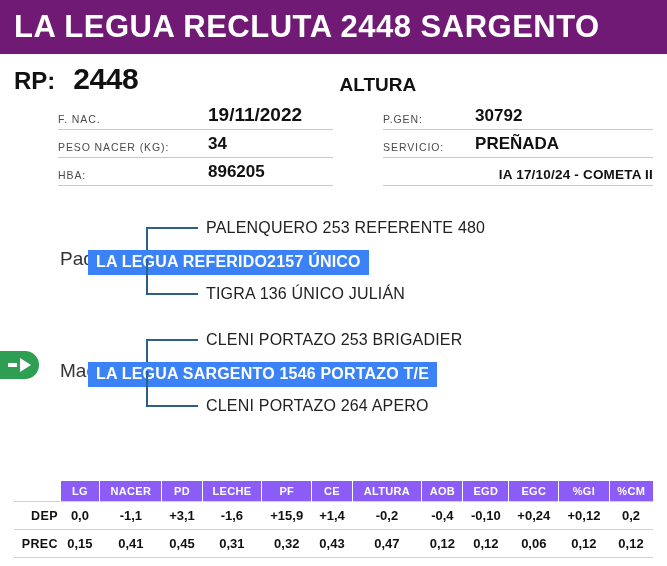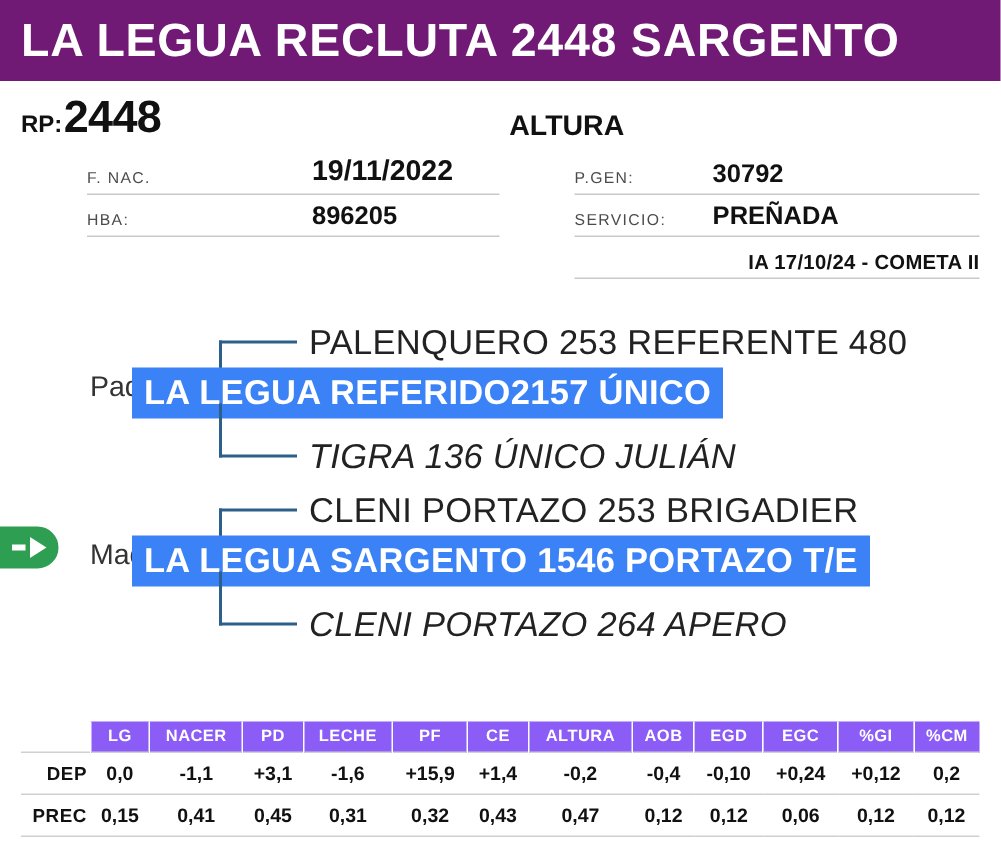--- a/index.html
+++ b/index.html
@@ -32,21 +32,21 @@
   }
 
   
   .id-row {
     display: flex;
     align-items: flex-end;
     padding: 8px 14px 4px 14px;
   }
   .id-left { width: 50%; display: flex; align-items: baseline; }
   .id-right { width: 50%; display: flex; align-items: baseline; padding-left: 6px;}
-  .rp-label { font-size: 16px; font-weight: bold; margin-right: 1px; }
+  .rp-label { font-size: 24px; font-weight: bold; margin-right: 18px; }
   .rp-value { font-size: 30px; font-weight: bold; letter-spacing: -0.5px; }
   .color-value { font-size: 19px; font-weight: bold; }
 
   
   .data-grid {
     display: flex;
     padding: 0 14px;
     margin-top: 2px;
   }
   .col { width: 50%; margin-left: 44px; }
@@ -90,21 +90,21 @@
   }
   .ped-lines { position: absolute; left: 140px; top: 0; width: 520px; height: 104px; }
   .ped-line {
     position: absolute;
     height: 32px;
     display: flex;
     align-items: center;
   }
   .ped-line.top { top: 0; }
   .ped-line.mid { top: 34px; }
-  .ped-line.bot { top: 76px; font-style: italic; }
+  .ped-line.bot { top: 66px; }
   .connector {
     width: 52px;
     height: 2px;
     background: #2c5f8a;
     margin-right: 8px;
     position: relative;
     flex: none;
   }
   .connector.top::after {
     content: "";
@@ -114,21 +114,21 @@
     background: #2c5f8a;
   }
   .connector.bot::after {
     content: "";
     position: absolute;
     left: 0; bottom: 0;
     width: 2px; height: 36px;
     background: #2c5f8a;
   }
   .ped-name {
-    font-size: 23px;
+    font-size: 16px;
     color: #222222;
     letter-spacing: 0.2px;
     white-space: nowrap;
   }
   .ped-line.mid .ped-name {
     background: #3b82f6;
     color: #ffffff;
     font-weight: bold;
     padding: 3px 8px 4px 8px;
     margin-left: -58px;
@@ -214,20 +214,24 @@
     <div class="id-right">
       <span class="color-value">ALTURA</span>
     </div>
   </div>
 
   <div class="data-grid">
     <div class="col left">
       <div class="drow">
         <span class="dlabel">F. NAC.</span>
         <span class="dvalue big">19/11/2022</span>
+      </div>
+      <div class="drow">
+        <span class="dlabel">PESO NACER (KG):</span>
+        <span class="dvalue">34</span>
       </div>
       <div class="drow">
         <span class="dlabel">HBA:</span>
         <span class="dvalue">896205</span>
       </div>
     </div>
     <div class="col right">
       <div class="drow">
         <span class="dlabel">P.GEN:</span>
         <span class="dvalue">30792</span>

